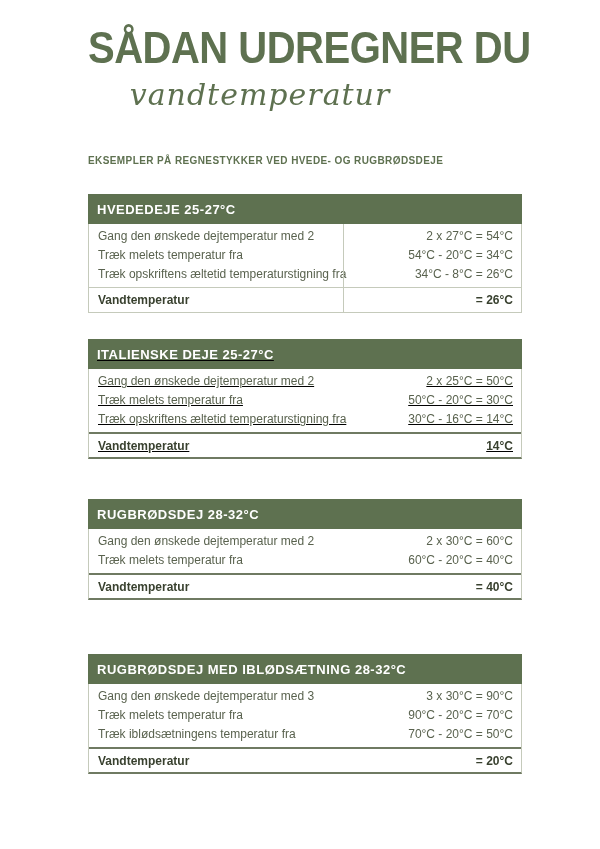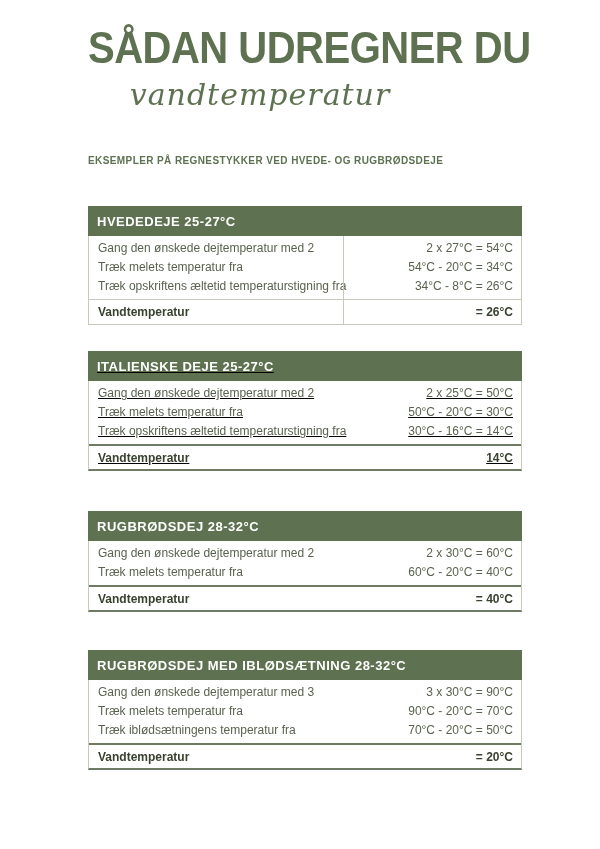--- a/index.html
+++ b/index.html
@@ -49,24 +49,24 @@
   .page-subtitle {
     text-align: center;
     margin-top: 43px;
     font-size: 10px;
     font-weight: bold;
     letter-spacing: 0.4px;
     color: var(--accent);
     white-space: nowrap;
   }
   .tbl { width: 434px; }
-  #t1 { margin-top: 40px; }
+  #t1 { margin-top: 28px; }
   #t2 { margin-top: 26px; text-decoration: underline; }
   #t3 { margin-top: 40px; }
-  #t4 { margin-top: 38px; }
+  #t4 { margin-top: 54px; }
   .tbl-header {
     height: 30px;
     line-height: 31px;
     background: var(--accent);
     color: var(--header-text);
     font-size: 13px;
     font-weight: bold;
     letter-spacing: 0.5px;
     padding-left: 9px;
     white-space: nowrap;

